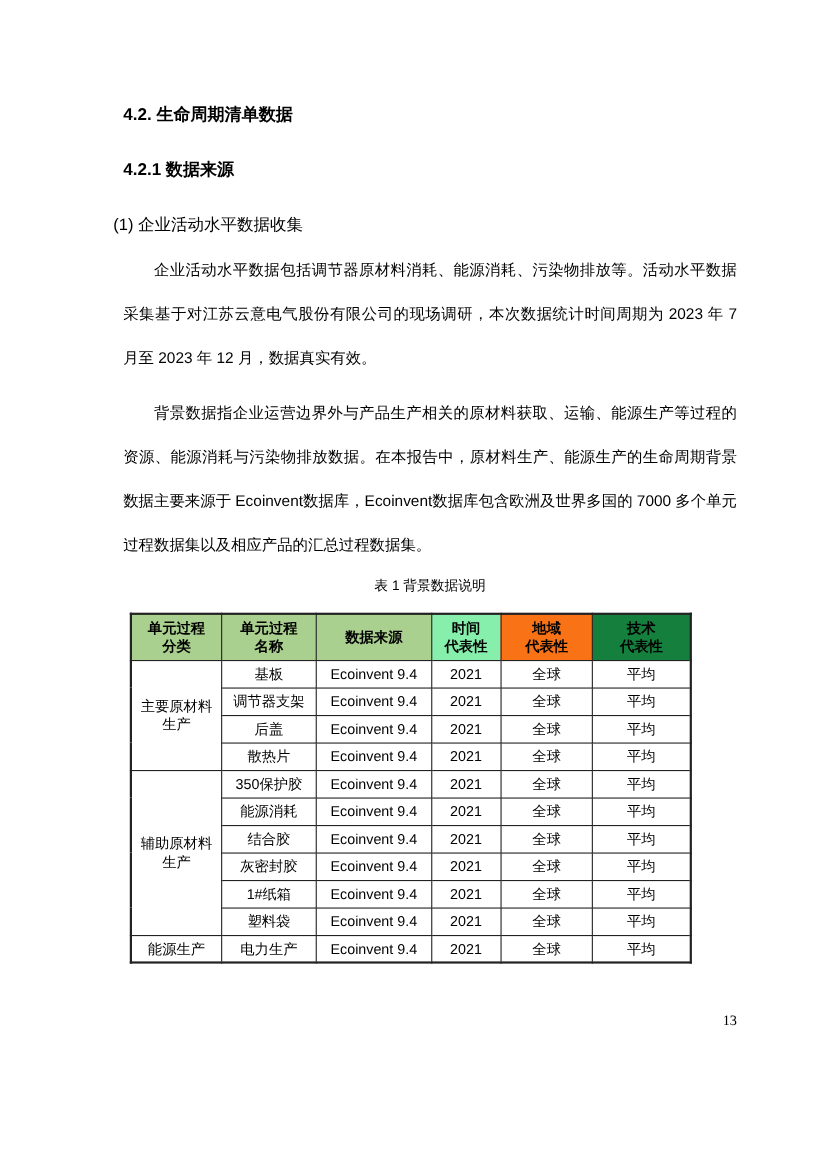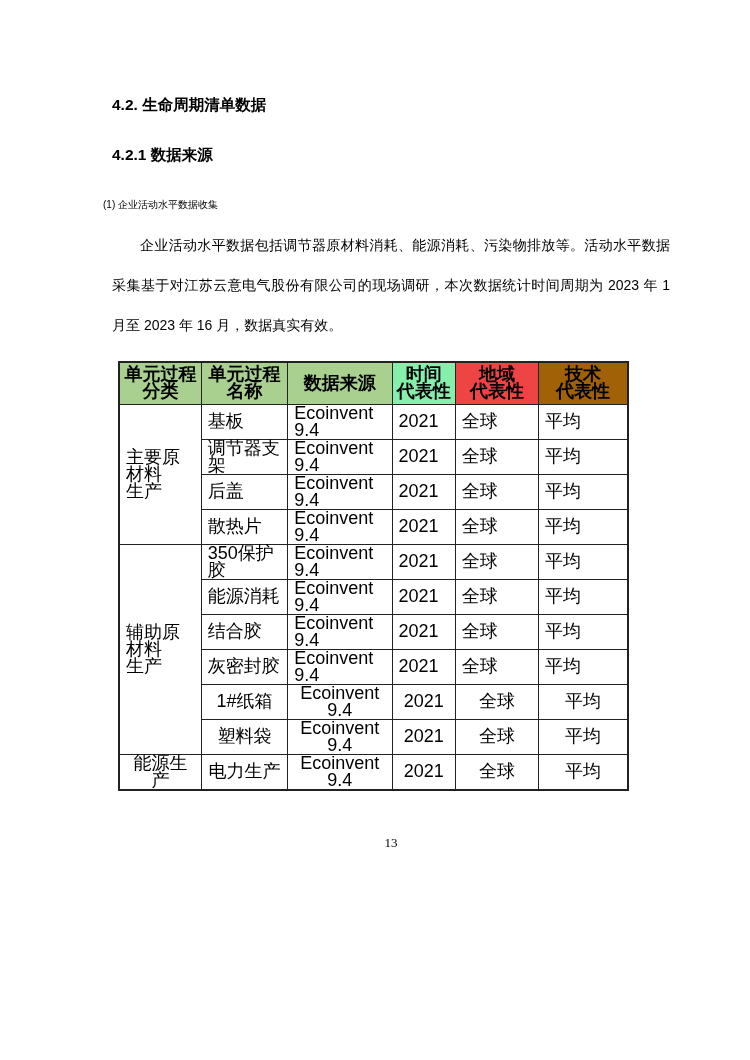--- a/index.html
+++ b/index.html
@@ -20,21 +20,21 @@
     line-height: 20px;
     margin: 0;
   }
   .h-subsection {
     font-size: 15.5px;
     font-weight: bold;
     line-height: 20px;
     margin: 30px 0 0 0;
   }
   .h-item {
-    font-size: 10px;
+    font-size: 15px;
     line-height: 20px;
     margin: 30px 0 0 -9px;
   }
   .h-item.second { margin-top: 8px; }
   .para {
     font-size: 14px;
     line-height: 40px;
     text-align: justify;
     text-indent: 2em;
     margin: 10px 0 0 0;
@@ -43,75 +43,77 @@
     font-size: 12.5px;
     line-height: 18px;
     text-align: center;
     margin-top: 8px;
   }
   table.data-table {
     border-collapse: collapse;
     table-layout: fixed;
     width: 511px;
     margin: 16px 0 0 6px;
-    font-size: 18px;
+    font-size: 13px;
     border: 2px solid #222222;
   }
   table.data-table th {
     background: #a9d08e;
     font-weight: bold;
     height: 42px;
     line-height: 17px;
     text-align: center;
     vertical-align: middle;
     border: 1px solid #222222;
     padding: 0;
   }
   table.data-table td {
     border: 1px solid #222222;
     height: 25px;
     padding: 0 6px;
     vertical-align: middle;
     line-height: 17px;
   }
-  td.center { text-align: left; }
+  td.center { text-align: center; }
   td.left { text-align: center; }
   .page-number {
-    text-align: center;
+    text-align: right;
     font-family: "Liberation Serif", "DejaVu Serif", serif;
     font-size: 13px;
     line-height: 16px;
     margin-top: 44px;
   }
 </style>
 </head>
 <body>
 
 <div class="page">
   <div class="h-section">4.2. 生命周期清单数据</div>
   <div class="h-subsection">4.2.1 数据来源</div>
   <div class="h-item">(1) 企业活动水平数据收集</div>
-  <p class="para">企业活动水平数据包括调节器原材料消耗、能源消耗、污染物排放等。活动水平数据采集基于对江苏云意电气股份有限公司的现场调研，本次数据统计时间周期为 2023 年 1 月至 2023 年 16 月，数据真实有效。</p>
+  <p class="para">企业活动水平数据包括调节器原材料消耗、能源消耗、污染物排放等。活动水平数据采集基于对江苏云意电气股份有限公司的现场调研，本次数据统计时间周期为 2023 年 7 月至 2023 年 12 月，数据真实有效。</p>
+  <p class="para">背景数据指企业运营边界外与产品生产相关的原材料获取、运输、能源生产等过程的资源、能源消耗与污染物排放数据。在本报告中，原材料生产、能源生产的生命周期背景数据主要来源于 Ecoinvent数据库，Ecoinvent数据库包含欧洲及世界多国的 7000 多个单元过程数据集以及相应产品的汇总过程数据集。</p>
+  <div class="caption">表 1 背景数据说明</div>
   <table class="data-table">
     <colgroup>
       <col style="width:82px">
       <col style="width:86px">
       <col style="width:104px">
       <col style="width:63px">
       <col style="width:83px">
       <col style="width:89px">
     </colgroup>
     <thead>
       <tr id="header-row">
           <th style="background: rgb(169, 208, 142);">单元过程<br>分类</th>
           <th style="background: rgb(169, 208, 142);">单元过程<br>名称</th>
           <th style="background: rgb(169, 208, 142);">数据来源</th>
           <th style="background: #86efac;">时间<br>代表性</th>
-          <th style="background: #ef4444;">地域<br>代表性</th>
-          <th style="background: #a16207; margin-top: 31px;">技术<br>代表性</th>
+          <th style="background: #f97316;">地域<br>代表性</th>
+          <th style="background: #15803d; margin-top: 31px;">技术<br>代表性</th>
         </tr>
     </thead>
     <tbody id="table-body">
         <tr>
           <td rowspan="4" class="center">主要原材料<br>生产</td>
           <td class="center">基板</td>
           <td class="center">Ecoinvent 9.4</td>
           <td class="center">2021</td>
           <td class="center">全球</td>
           <td class="center">平均</td>

